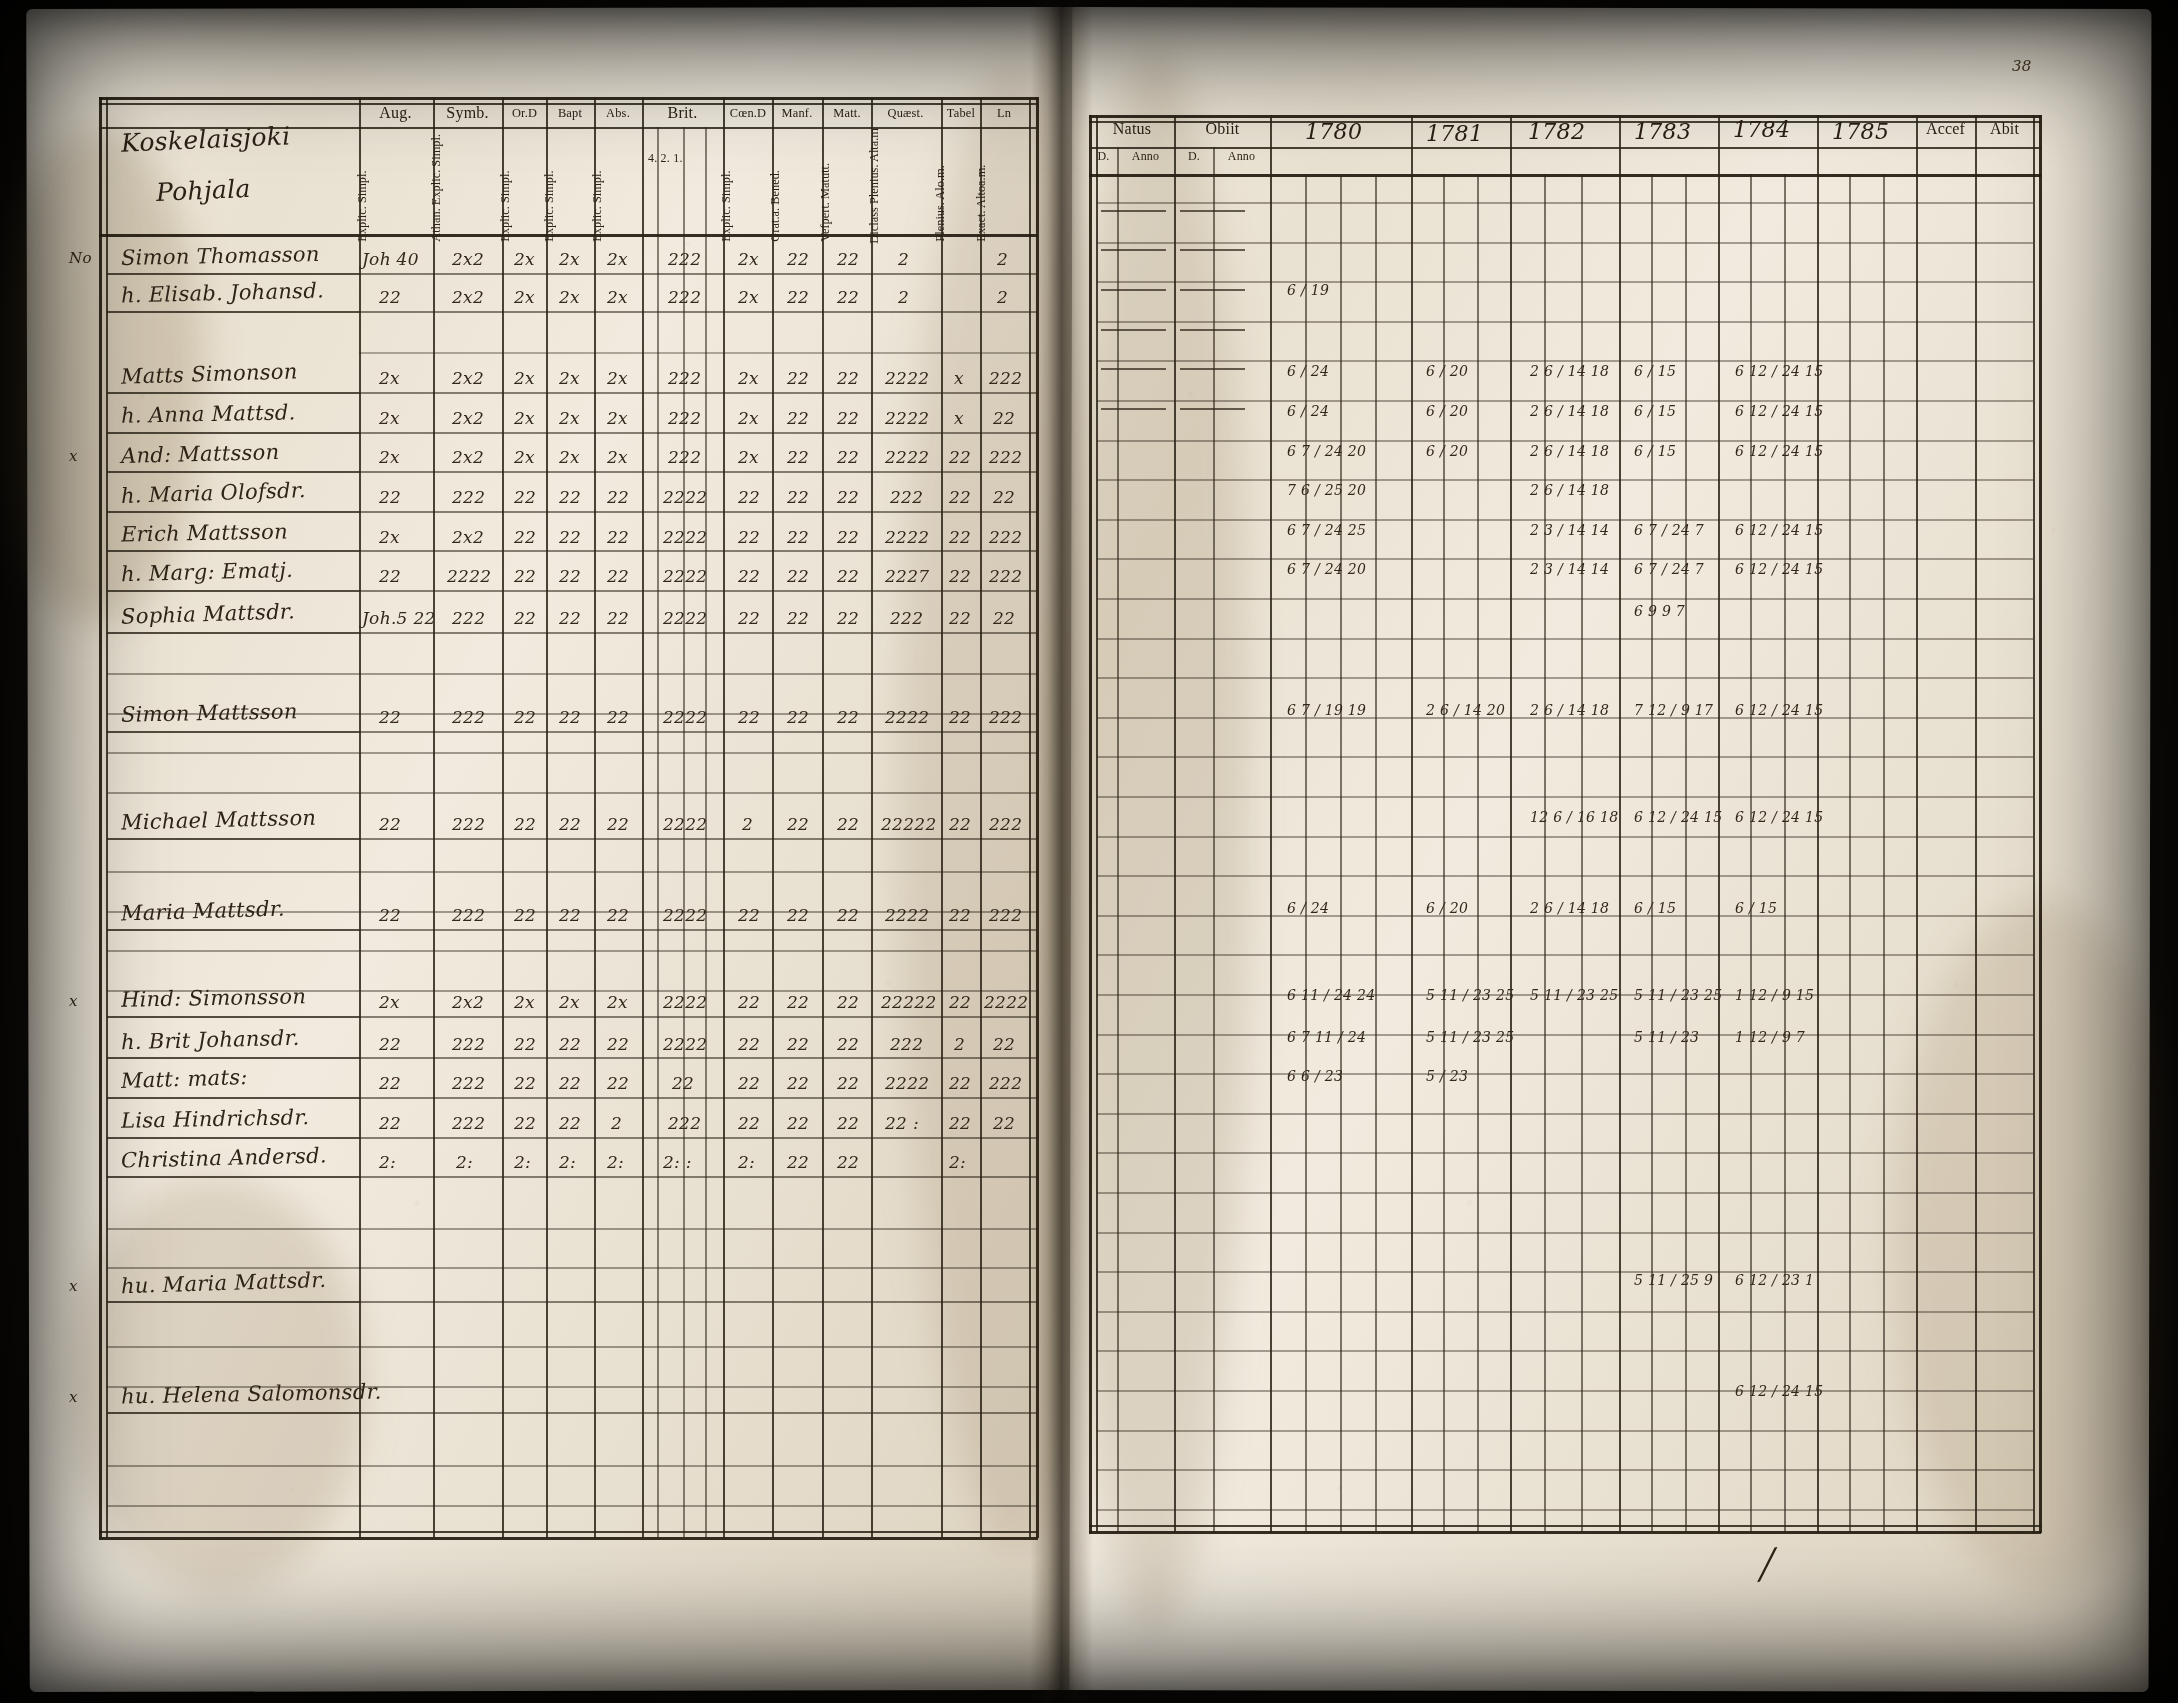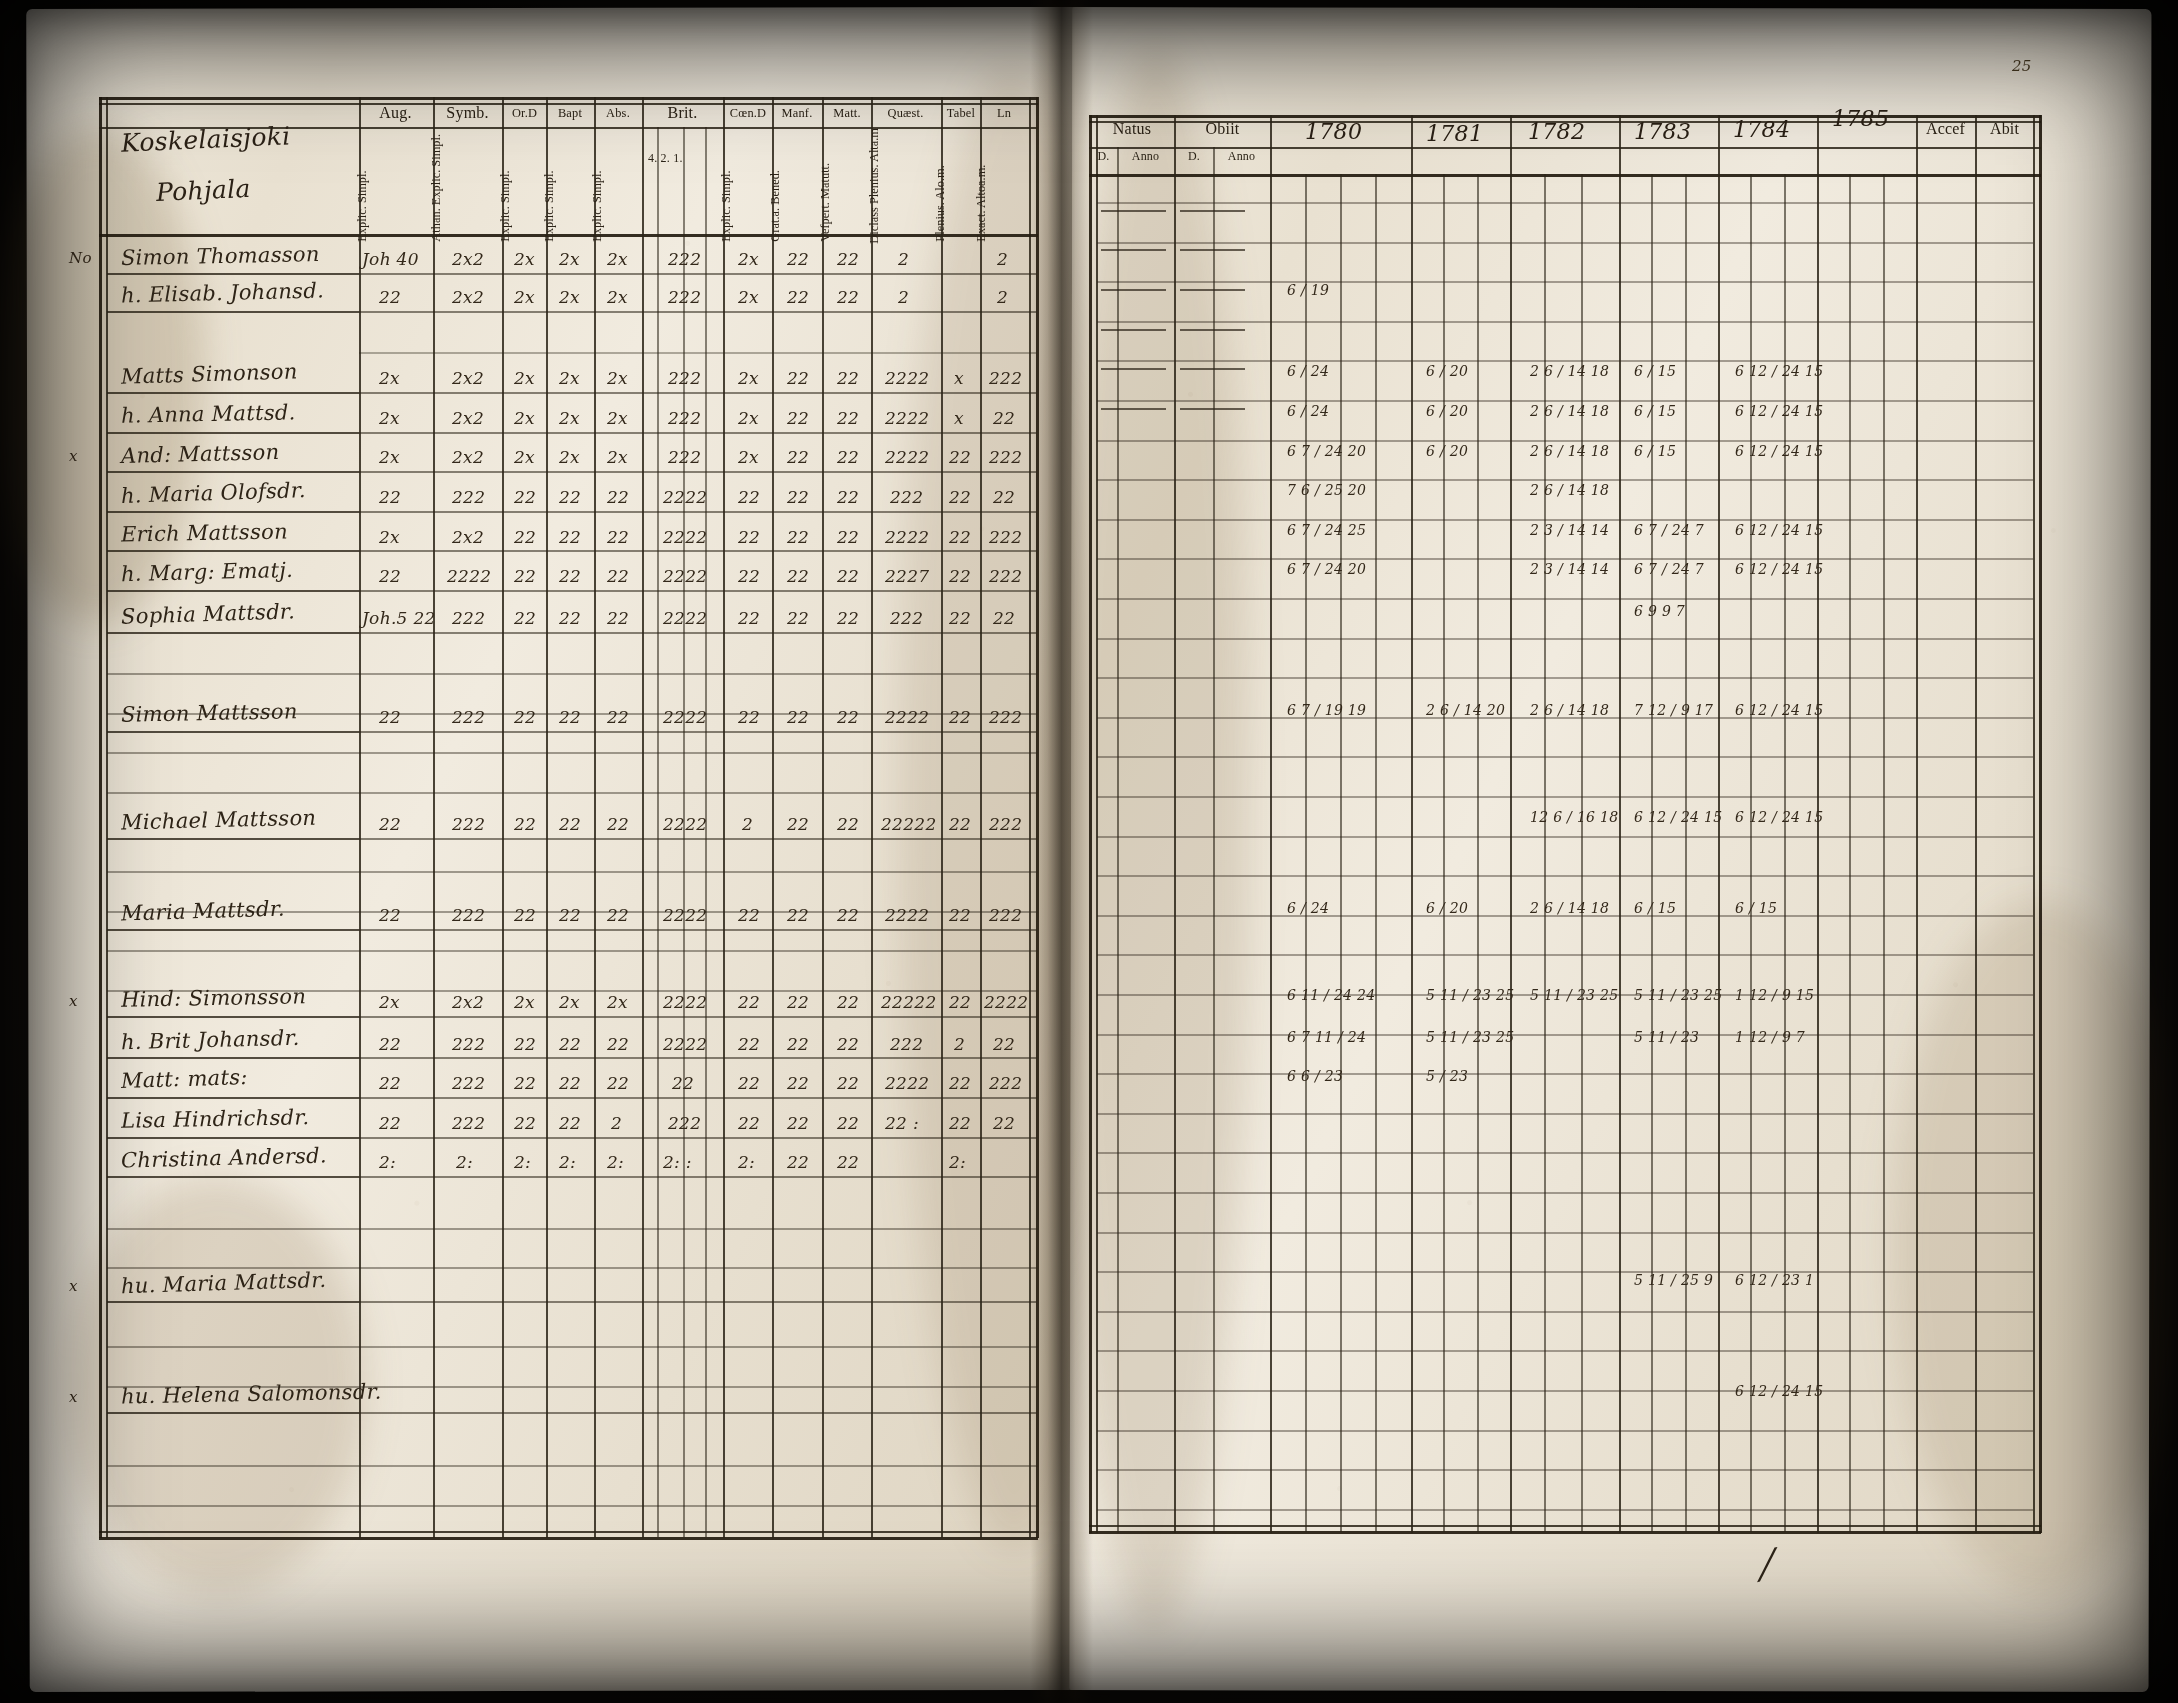--- a/index.html
+++ b/index.html
@@ -593,21 +593,21 @@
     <div class="colhead sub" style="left:1090px; top:150px; width:27px;">D.</div>
     <div class="colhead sub" style="left:1118px; top:150px; width:55px;">Anno</div>
     <div class="colhead sub" style="left:1176px; top:150px; width:36px;">D.</div>
     <div class="colhead sub" style="left:1214px; top:150px; width:55px;">Anno</div>
 
     <div class="hand yearhand" style="left:1305px; top:119px;">1780</div>
     <div class="hand yearhand" style="left:1426px; top:121px;">1781</div>
     <div class="hand yearhand" style="left:1528px; top:119px;">1782</div>
     <div class="hand yearhand" style="left:1634px; top:119px;">1783</div>
     <div class="hand yearhand" style="left:1733px; top:117px;">1784</div>
-    <div class="hand yearhand" style="left:1832px; top:106px;">1785</div>
+    <div class="hand yearhand" style="left:1832px; top:119px;">1785</div>
     <div class="colhead" style="left:1917px; top:121px; width:57px;">Accef</div>
     <div class="colhead" style="left:1976px; top:121px; width:57px;">Abit</div>
 
     <div id="right-rows">
         <div class="rule h" style="left: 1097px; top: 202px; width: 936px; opacity: 0.4;"></div>
         <div class="rule h" style="left: 1097px; top: 242px; width: 936px; opacity: 0.4;"></div>
         <div class="rule h" style="left: 1097px; top: 281px; width: 936px; opacity: 0.4;"></div>
         <div class="rule h" style="left: 1097px; top: 321px; width: 936px; opacity: 0.4;"></div>
         <div class="rule h" style="left: 1097px; top: 360px; width: 936px; opacity: 0.4;"></div>
         <div class="rule h" style="left: 1097px; top: 400px; width: 936px; opacity: 0.4;"></div>
@@ -700,20 +700,20 @@
         <div class="hand num" style="left: 1426px; top: 1030px; width: 91px; white-space: normal;">5 11 / 23 25</div>
         <div class="hand num" style="left: 1634px; top: 1030px; width: 91px; white-space: normal;">5 11 / 23</div>
         <div class="hand num" style="left: 1735px; top: 1030px; width: 91px; white-space: normal;">1 12 / 9 7</div>
         <div class="hand num" style="left: 1287px; top: 1069px; width: 91px; white-space: normal;">6 6 / 23</div>
         <div class="hand num" style="left: 1426px; top: 1069px; width: 91px; white-space: normal;">5 / 23</div>
         <div class="hand num" style="left: 1634px; top: 1273px; width: 91px; white-space: normal;">5 11 / 25 9</div>
         <div class="hand num" style="left: 1735px; top: 1273px; width: 91px; white-space: normal;">6 12 / 23 1</div>
         <div class="hand num" style="left: 1735px; top: 1384px; width: 91px; white-space: normal;">6 12 / 24 15</div>
       </div>
 
-    <div class="hand pagenum" style="left:2012px; top:57px;">25</div>
+    <div class="hand pagenum" style="left:2012px; top:57px;">38</div>
 
     <div class="flourish" style="left:1764px; top:1542px;">⁄</div>
   </div>
 
   <div id="vignette"></div>
 </div>
 
 
 </body></html>

